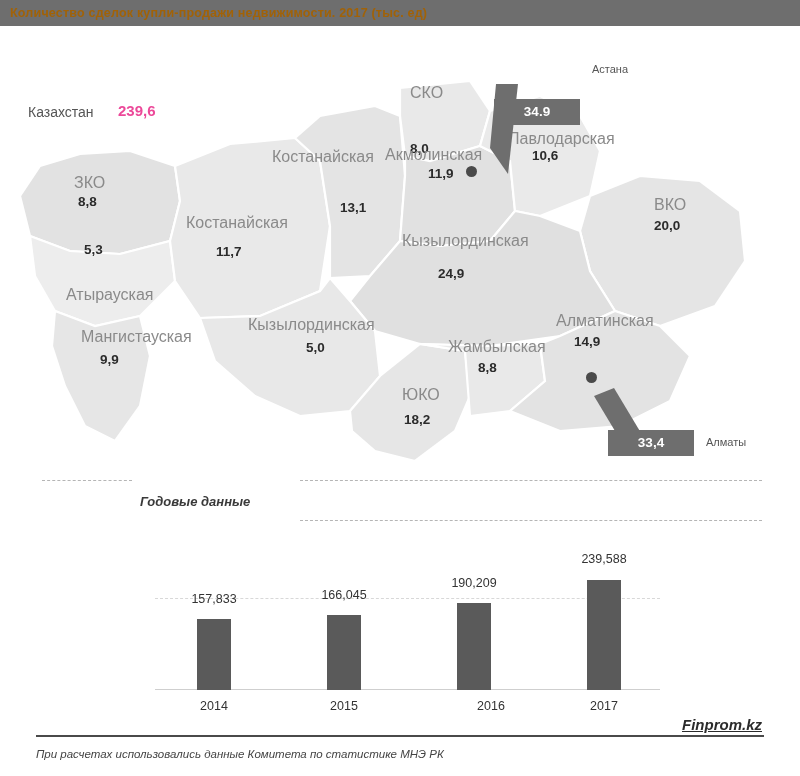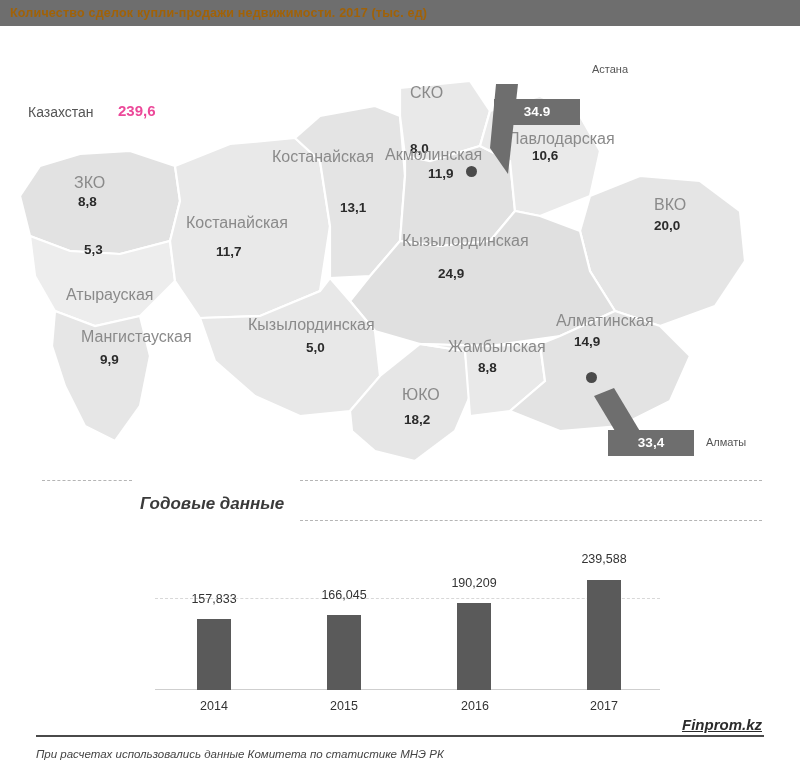--- a/index.html
+++ b/index.html
@@ -93,21 +93,21 @@
   
   .dashed-line {
     position: absolute;
     border-top: 1px dashed #b5b5b5;
     height: 0;
   }
   
   #section-title {
     position: absolute;
     left: 140px; top: 494px;
-    font-size: 17px;
+    font-size: 13px;
     font-style: italic;
     font-weight: bold;
     color: #3a3a3a;
   }
   
   #bar-chart {
     position: absolute;
     left: 140px; top: 540px;
     width: 530px; height: 175px;
   }
@@ -283,21 +283,21 @@
   <div class="bar" style="left:57px;height:71px;"></div>
   <div class="bar-value" style="left:29px;top:52px;">157,833</div>
   <div class="bar-cat" style="left:29px;">2014</div>
 
   <div class="bar" style="left:187px;height:75px;"></div>
   <div class="bar-value" style="left:159px;top:48px;">166,045</div>
   <div class="bar-cat" style="left:159px;">2015</div>
 
   <div class="bar" style="left:317px;height:87px;"></div>
   <div class="bar-value" style="left:289px;top:36px;">190,209</div>
-  <div class="bar-cat" style="left:290px;">2016</div>
+  <div class="bar-cat" style="left:306px;">2016</div>
 
   <div class="bar" style="left:447px;height:110px;"></div>
   <div class="bar-value" style="left:419px;top:12px;">239,588</div>
   <div class="bar-cat" style="left:419px;">2017</div>
 </div>
 
 <div id="brand">Finprom.kz</div>
 <div id="footer-rule"></div>
 <div id="footnote">При расчетах использовались данные Комитета по статистике МНЭ РК</div>
 

